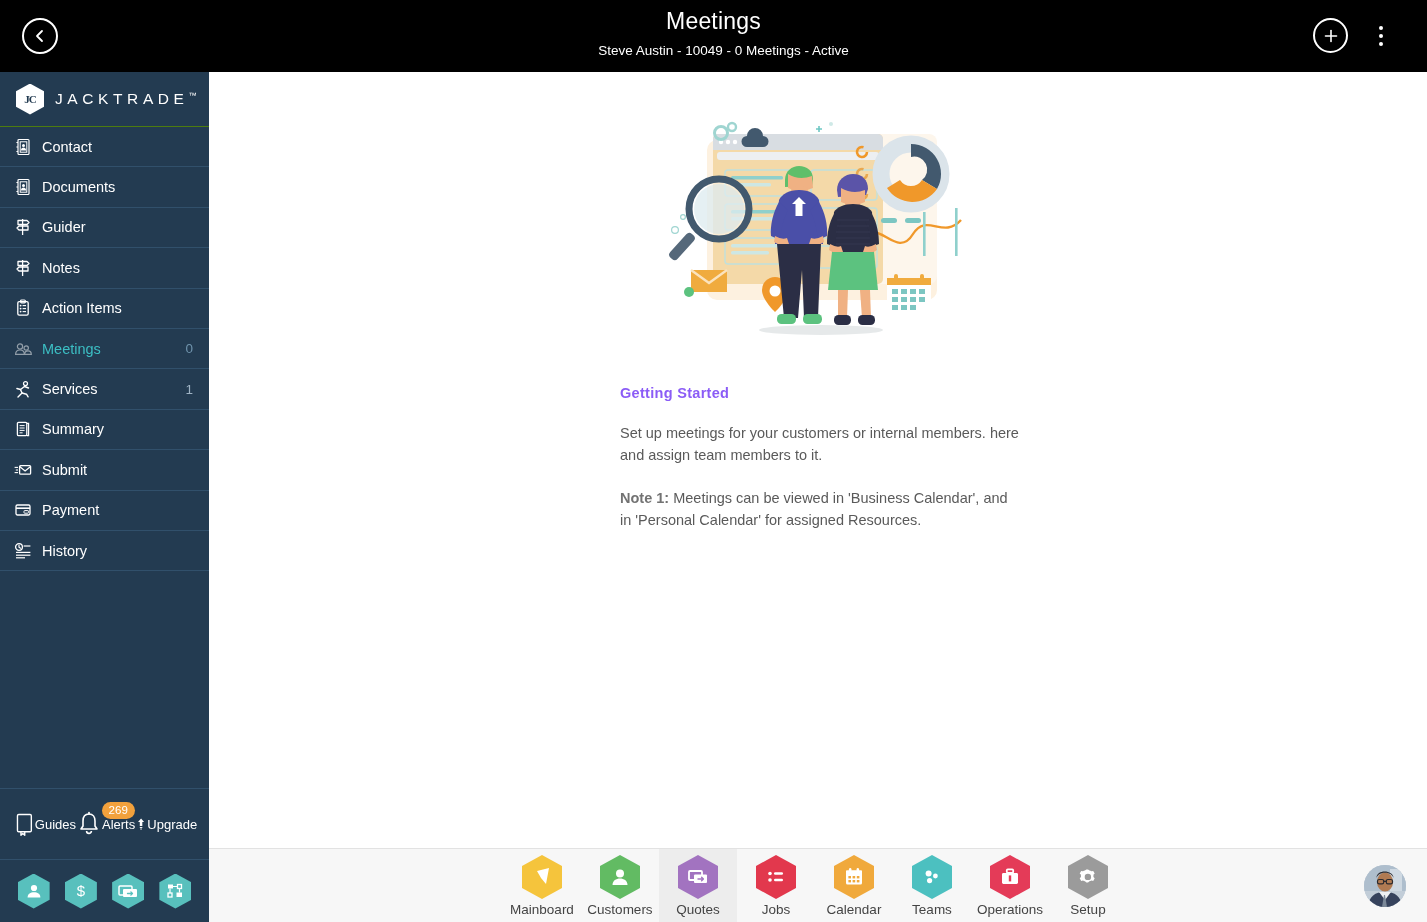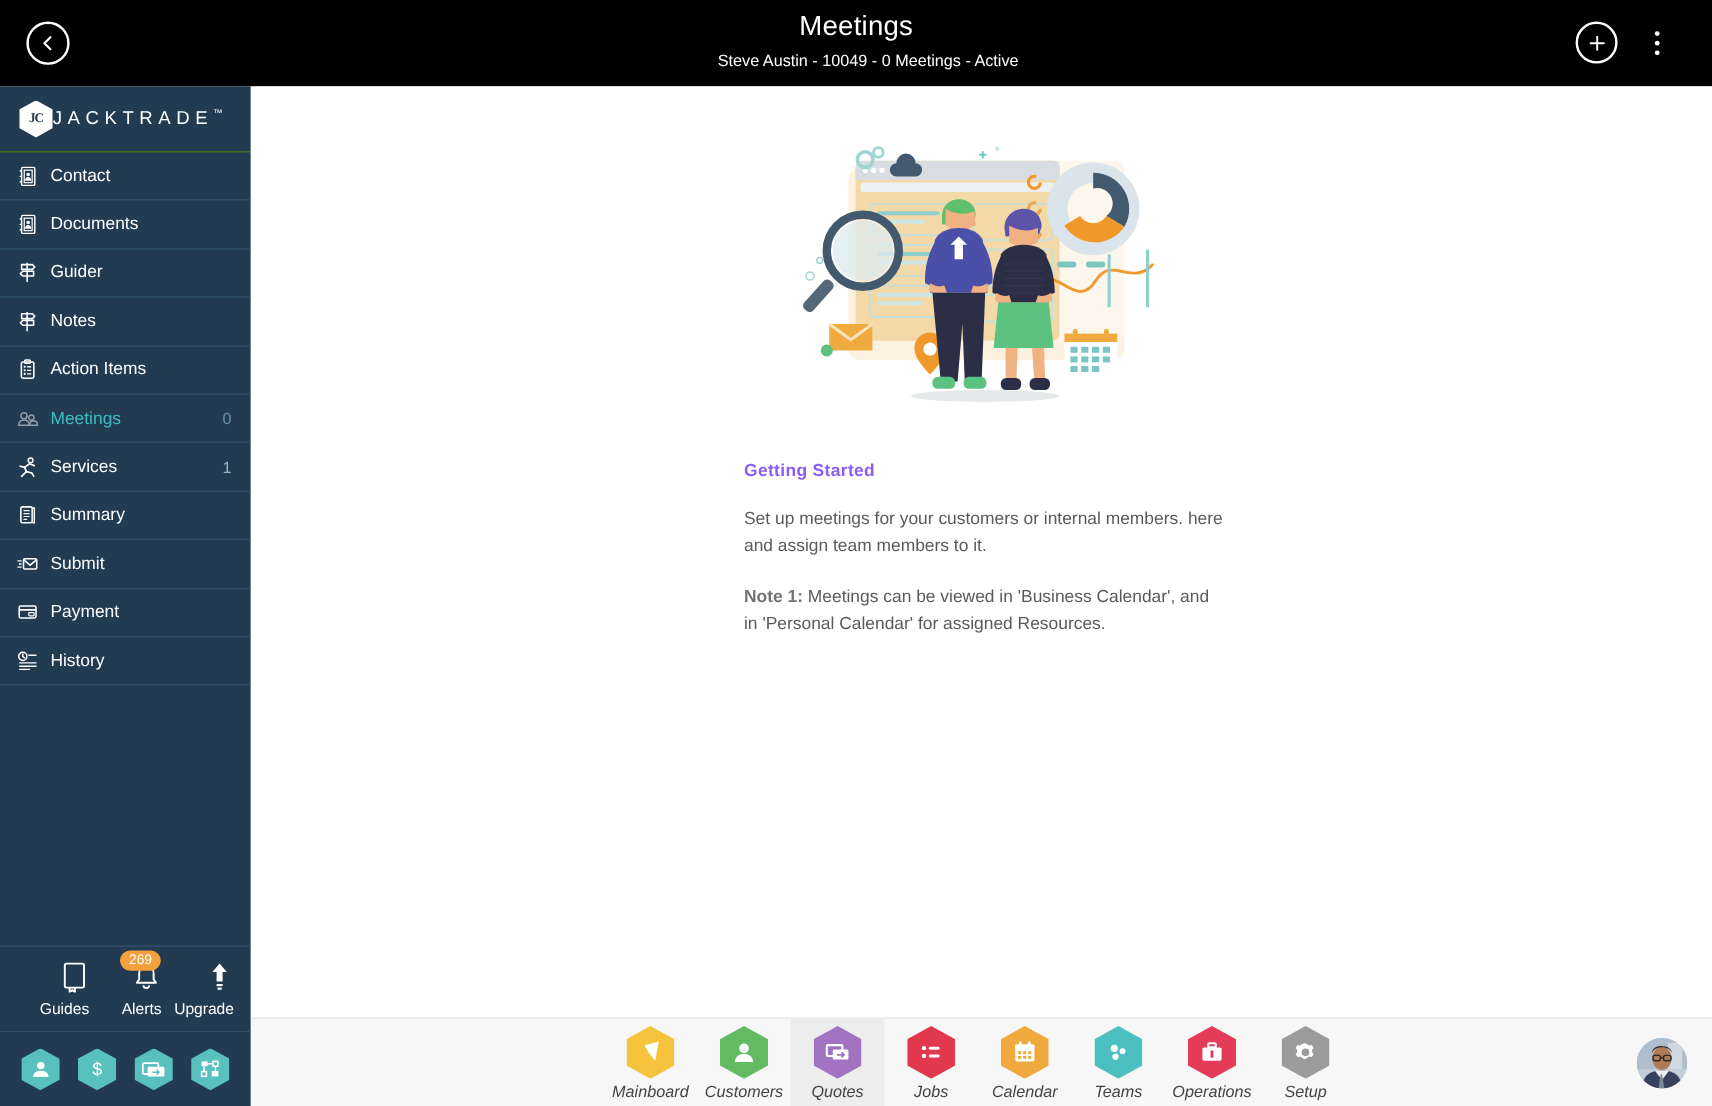--- a/index.html
+++ b/index.html
@@ -50,42 +50,42 @@
     background: #233b51; color: #ffffff;
   }
   .brand { height: 54px; display: flex; align-items: center; padding-left: 16px; }
   .brand-hex {
     width: 28px; height: 31px; position: relative; flex: none;
     background: #ffffff;
     clip-path: polygon(50% 0%, 100% 25%, 100% 75%, 50% 100%, 0% 75%, 0% 25%);
     display: flex; align-items: center; justify-content: center;
   }
   .brand-hex span { font-size: 11px; font-weight: bold; color: #233b51; font-family: "Liberation Serif", serif; letter-spacing: -1px; }
-  .brand-name { font-size: 15.5px; letter-spacing: 4.6px; font-weight: 500; }
+  .brand-name { font-size: 15.5px; letter-spacing: 4.6px; margin-left: 11px; font-weight: 500; }
   .brand-tm { font-size: 8px; vertical-align: super; letter-spacing: 0; }
 
   .nav-list { border-top: 1px solid #4d7c0f; }
   .nav-item {
     height: 40.4px; display: flex; align-items: center;
     border-bottom: 1px solid #31506b; padding-left: 14px; padding-right: 16px;
     cursor: pointer; font-size: 14.5px; color: #ffffff;
   }
   .nav-item .ico { width: 28px; flex: none; display: flex; align-items: center; }
   .nav-item .lbl { flex: 1; }
   .nav-item .cnt { font-size: 13.5px; color: #9fb3c4; }
   .nav-item.active .lbl { color: #3cbfc4; }
   .nav-item.active .cnt { color: #6f93ac; }
   .nav-item.active .ico svg { opacity: .5; }
 
   .side-bottom {
     position: absolute; bottom: 62px; left: 0; width: 209px; height: 72px;
     border-top: 1px solid #31506b; border-bottom: 1px solid #31506b;
     display: flex; align-items: center; justify-content: space-around; padding: 0 14px;
   }
-  .sb-item { display: flex; flex-direction: column; align-items: flex-end; position: relative; cursor: pointer; width: 62px; }
+  .sb-item { display: flex; align-items: flex-start; position: relative; cursor: pointer; width: 62px; }
   .sb-item .sb-lbl { font-size: 13px; margin-top: 6px; }
   .badge {
     position: absolute; top: -9px; left: 50%; margin-left: -4px;
     background: #f2a13c; color: #ffffff; font-size: 11.5px;
     padding: 2px 7px; border-radius: 9px; line-height: 13px;
   }
   .side-hexes {
     position: absolute; bottom: 0; left: 0; width: 209px; height: 62px;
     display: flex; align-items: center; justify-content: space-around; padding: 0 10px;
   }
@@ -104,21 +104,21 @@
   .getting {
     position: absolute; left: 411px; top: 313px; width: 400px;
   }
   .gs-title { color: #8b5cf6; font-size: 14.5px; font-weight: bold; letter-spacing: .3px; }
   .gs-p { color: #5a5a5a; font-size: 14.5px; line-height: 22px; margin-top: 21px; }
   .gs-p b { color: #737373; }
 
   
   .bottombar {
     position: absolute; left: 209px; top: 848px; width: 1218px; height: 74px;
-    background: #f7f7f7; border-top: 1px solid #e2e2e2; font-style: italic;
+    background: #f7f7f7; border-top: 1px solid #e2e2e2;
   }
   .bn-items { position: absolute; left: 294px; top: 0; height: 74px; display: flex; }
   .bn-item {
     width: 78px; height: 74px; display: flex; flex-direction: column;
     align-items: center; justify-content: center; cursor: pointer;
   }
   .bn-item.active { background: #ededed; }
   .bn-hex {
     width: 40px; height: 44px;
     clip-path: polygon(50% 0%, 100% 25%, 100% 75%, 50% 100%, 0% 75%, 0% 25%);

